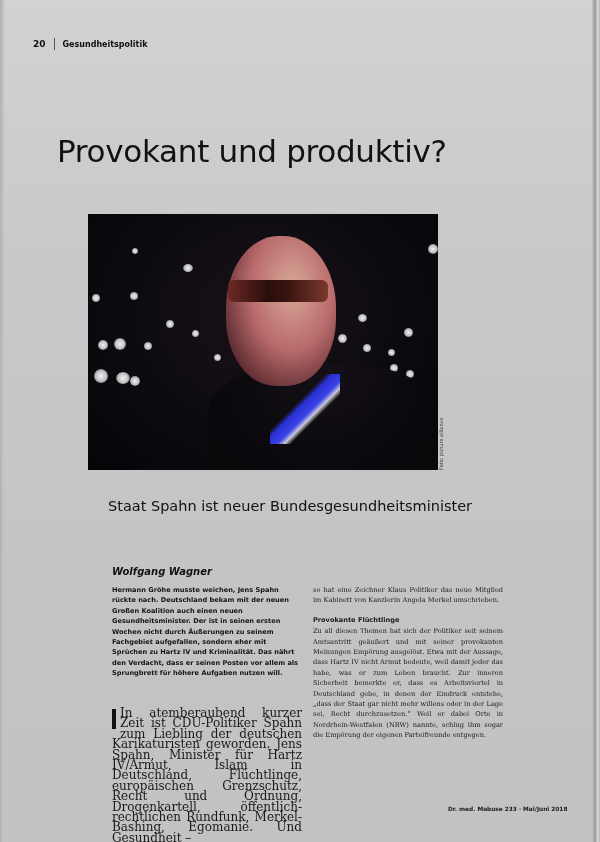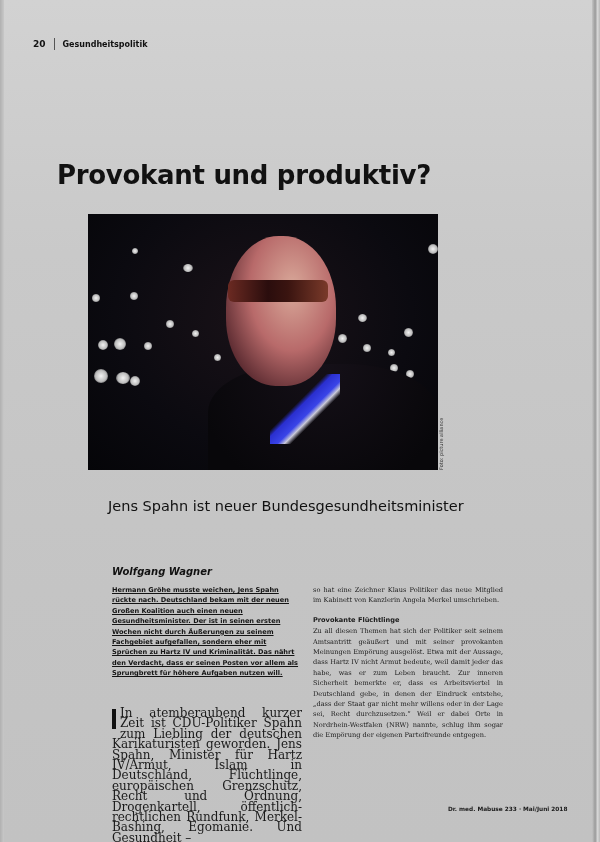--- a/index.html
+++ b/index.html
@@ -23,22 +23,22 @@
       background: linear-gradient(90deg, #b0b0b0, #c8c8c8);
     }
     .header {
       position: absolute; left: 33px; top: 38px;
       display: flex; align-items: center; gap: 6px;
       font-size: 8px; font-weight: bold;
     }
     .header .pnum { font-size: 9px; }
     .header .sep { width: 1px; height: 12px; background: #555; margin: 0 2px; }
     .title {
-      position: absolute; left: 57px; top: 160px;
-      font-size: 26px; font-weight: bold; letter-spacing: -0.3px;
+      position: absolute; left: 57px; top: 133px;
+      font-size: 31px; font-weight: normal; letter-spacing: -0.3px;
       color: #111;
     }
     .photo {
       position: absolute; left: 88px; top: 214px; width: 350px; height: 256px;
       background: radial-gradient(ellipse at 50% 40%, #1a1218 0%, #0b0a10 60%, #050508 100%);
       overflow: hidden;
     }
     .photo .dot {
       position: absolute; border-radius: 50%;
       background: radial-gradient(circle, #f2f2f2 0%, #bdbdbd 55%, rgba(180,180,180,0) 100%);
@@ -72,21 +72,20 @@
       font-size: 14.5px; color: #111;
     }
     .author {
       position: absolute; left: 112px; top: 566px;
       font-size: 10px; font-weight: bold; font-style: italic; text-align: right;
     }
     .lead {
       position: absolute; left: 112px; top: 585px; width: 190px;
       font-size: 6.6px; font-weight: bold; line-height: 10.4px;
       color: #151515;
-      text-decoration: underline;
     }
     .col1 {
       position: absolute; left: 112px; top: 708px; width: 190px;
       font-family: "DejaVu Serif", serif;
       font-size: 12px; line-height: 10.4px; text-align: justify; color: #1a1a1a;
     }
     .col1 .dropcap-bar {
       float: left; width: 4px; height: 20px; background: #111; margin: 1px 4px 0 0;
     }
     .col2 {
@@ -140,21 +139,21 @@
     <div class="dot" style="left:318px;top:156px;width:8px;height:8px"></div>
     <div class="dot" style="left:300px;top:135px;width:7px;height:7px"></div>
     <div class="dot" style="left:44px;top:34px;width:6px;height:6px"></div>
     <div class="body"></div>
     <div class="head"></div>
     <div class="glasses"></div>
     <div class="collar"></div>
   </div>
   <div class="photo-credit">Foto: picture alliance</div>
 
-  <div class="subtitle">Jens Spahn ist neuer Bundesgesundheitsminister</div>
+  <div class="subtitle">Staat Spahn ist neuer Bundesgesundheitsminister</div>
 
   <div class="author">Wolfgang Wagner</div>
 
   <div class="lead">Hermann Gröhe musste weichen, Jens Spahn rückte nach. Deutschland bekam mit der neuen Großen Koalition auch einen neuen Gesundheitsminister. Der ist in seinen ersten Wochen nicht durch Äußerungen zu seinem Fachgebiet aufgefallen, sondern eher mit Sprüchen zu Hartz IV und Kriminalität. Das nährt den Verdacht, dass er seinen Posten vor allem als Sprungbrett für höhere Aufgaben nutzen will.</div>
 
   <div class="col1">
     <span class="dropcap-bar"></span>
     <span>In atemberaubend kurzer Zeit ist CDU-Politiker Spahn zum Liebling der deutschen Karikaturisten geworden. Jens Spahn, Minister für Hartz IV/Armut, Islam in Deutschland, Flüchtlinge, europäischen Grenzschutz, Recht und Ordnung, Drogenkartell, öffentlich-rechtlichen Rundfunk, Merkel-Bashing, Egomanie. Und Gesundheit –</span>
   </div>
 

